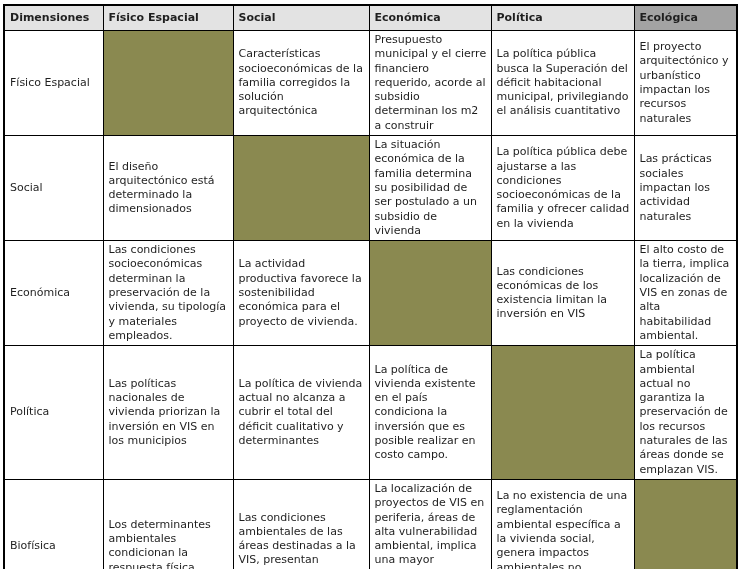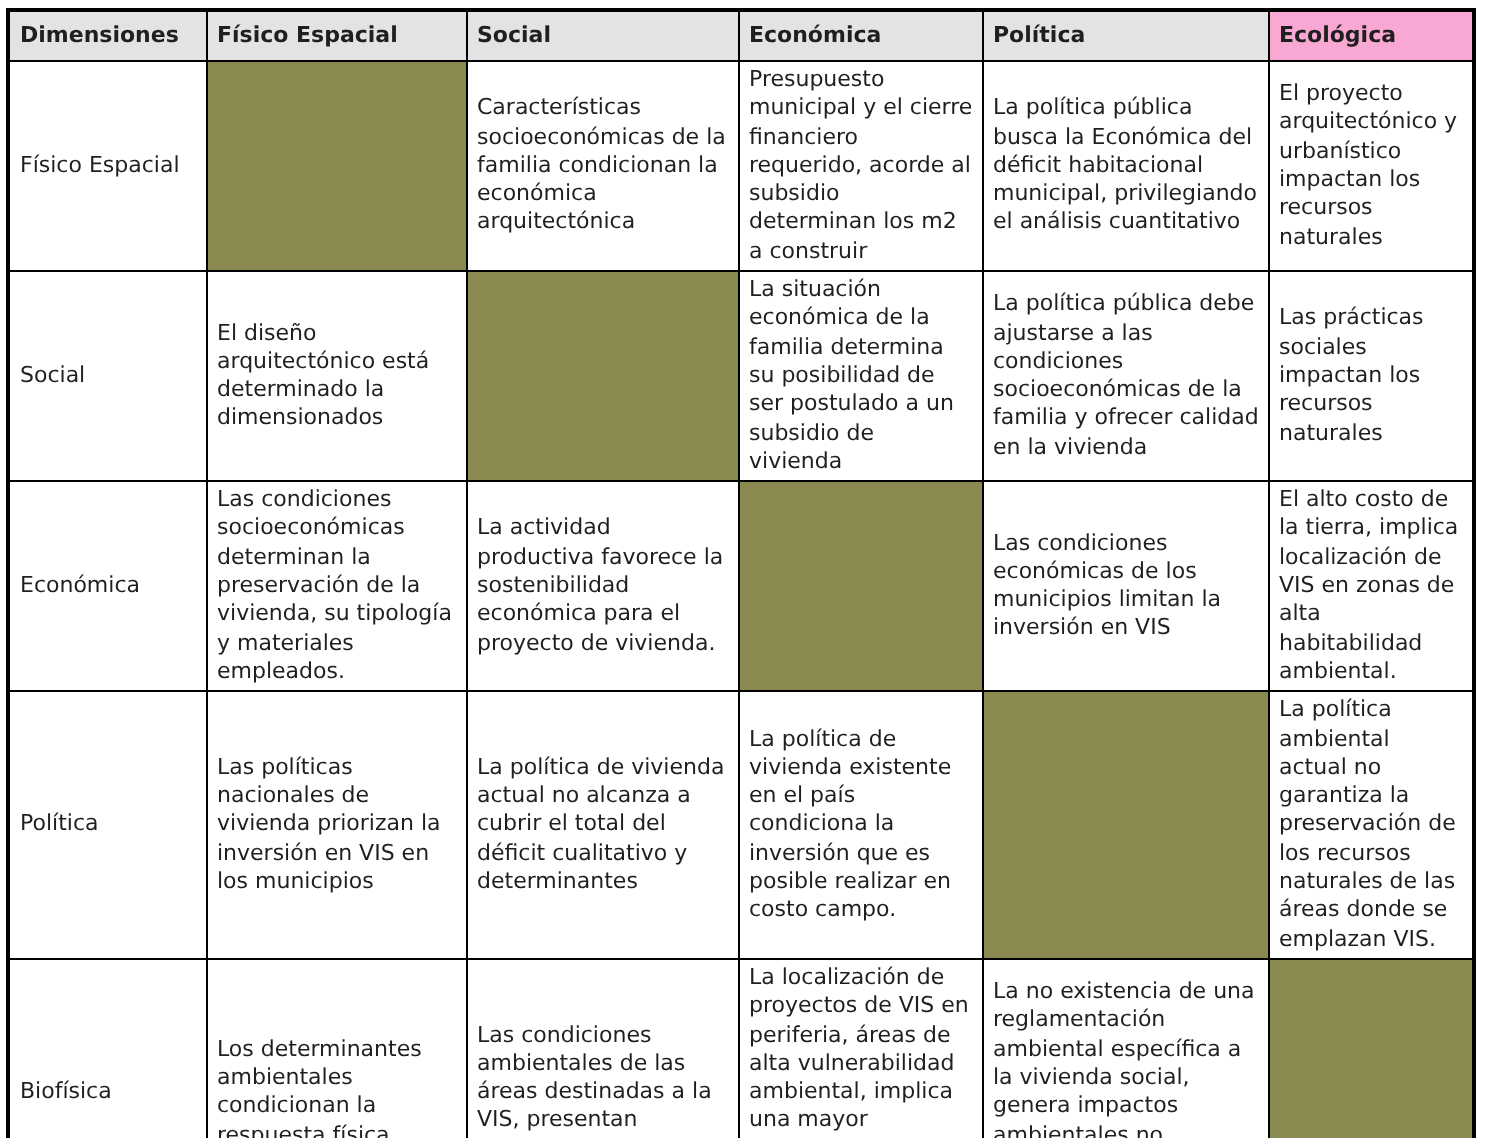--- a/index.html
+++ b/index.html
@@ -63,46 +63,46 @@
         <col style="width: 143px;">
         <col style="width: 103px;">
       </colgroup>
     <thead>
       <tr id="header-row">
           <th style="background: rgb(227, 227, 227);">Dimensiones</th>
           <th style="background: rgb(227, 227, 227);">Físico Espacial</th>
           <th style="background: rgb(227, 227, 227);">Social</th>
           <th style="background: rgb(227, 227, 227);">Económica</th>
           <th style="background: rgb(227, 227, 227);">Política</th>
-          <th style="background: #f9a8d4;">Ecológica</th>
+          <th style="background: #a3a3a3;">Ecológica</th>
         </tr>
     </thead>
     <tbody id="table-body">
         <tr style="height: 92px;">
           <td class="rowlabel">Físico Espacial</td>
           <td class="filled" style="background: rgb(138, 137, 80);"></td>
-          <td>Características socioeconómicas de la familia condicionan la económica arquitectónica</td>
+          <td>Características socioeconómicas de la familia corregidos la solución arquitectónica</td>
           <td>Presupuesto municipal y el cierre financiero requerido, acorde al subsidio determinan los m2 a construir</td>
-          <td>La política pública busca la Económica del déficit habitacional municipal, privilegiando el análisis cuantitativo</td>
+          <td>La política pública busca la Superación del déficit habitacional municipal, privilegiando el análisis cuantitativo</td>
           <td>El proyecto arquitectónico y urbanístico impactan los recursos naturales</td>
         </tr>
         <tr style="height: 88px;">
           <td class="rowlabel">Social</td>
           <td>El diseño arquitectónico está determinado la dimensionados</td>
           <td class="filled" style="background: rgb(138, 137, 80);"></td>
           <td>La situación económica de la familia determina su posibilidad de ser postulado a un subsidio de vivienda</td>
           <td>La política pública debe ajustarse a las condiciones socioeconómicas de la familia y ofrecer calidad en la vivienda</td>
-          <td>Las prácticas sociales impactan los recursos naturales</td>
+          <td>Las prácticas sociales impactan los actividad naturales</td>
         </tr>
         <tr style="height: 104px;">
           <td class="rowlabel">Económica</td>
           <td>Las condiciones socioeconómicas determinan la preservación de la vivienda, su tipología y materiales empleados.</td>
           <td>La actividad productiva favorece la sostenibilidad económica para el proyecto de vivienda.</td>
           <td class="filled" style="background: rgb(138, 137, 80);"></td>
-          <td>Las condiciones económicas de los municipios limitan la inversión en VIS</td>
+          <td>Las condiciones económicas de los existencia limitan la inversión en VIS</td>
           <td>El alto costo de la tierra, implica localización de VIS en zonas de alta habitabilidad ambiental.</td>
         </tr>
         <tr style="height: 129px;">
           <td class="rowlabel">Política</td>
           <td>Las políticas nacionales de vivienda priorizan la inversión en VIS en los municipios</td>
           <td>La política de vivienda actual no alcanza a cubrir el total del déficit cualitativo y determinantes</td>
           <td>La política de vivienda existente en el país condiciona la inversión que es posible realizar en costo campo.</td>
           <td class="filled" style="background: rgb(138, 137, 80);"></td>
           <td>La política ambiental actual no garantiza la preservación de los recursos naturales de las áreas donde se emplazan VIS.</td>
         </tr>

